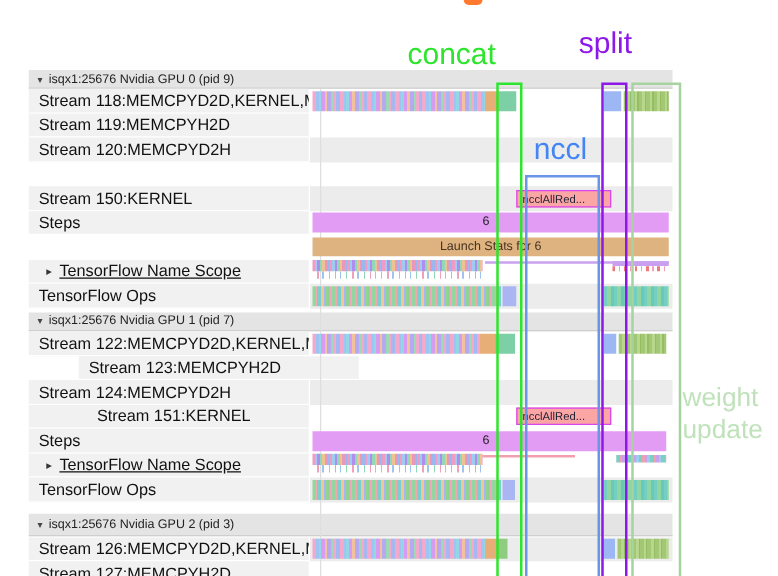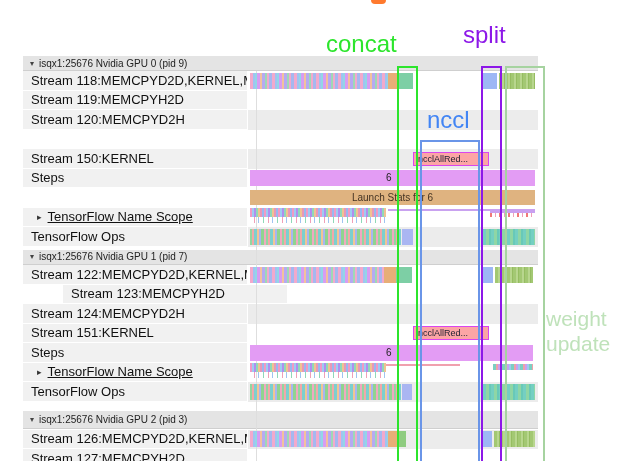--- a/index.html
+++ b/index.html
@@ -89,21 +89,21 @@
     </div>
     <div class="tl" style="left: 248px; top: 265px; width: 290px; height: 19.5px;"></div>
     <div class="lbl" style="left: 23px; top: 284.5px; width: 224px; height: 19.5px; margin-left: 40px;">
       <span class="txt">Stream 123:MEMCPYH2D</span>
     </div>
     <div class="tl" style="left: 248px; top: 284.5px; width: 290px; height: 19.5px;"></div>
     <div class="lbl" style="left: 23px; top: 304px; width: 224px; height: 19.5px;">
       <span class="txt">Stream 124:MEMCPYD2H</span>
     </div>
     <div class="tl shade" style="left: 248px; top: 304px; width: 290px; height: 19.5px;"></div>
-    <div class="lbl" style="left: 23px; top: 323.5px; width: 224px; height: 19.5px;">
+    <div class="lbl" style="left: 23px; top: 323.5px; width: 224px; height: 19.5px; justify-content: center;">
       <span class="txt">Stream 151:KERNEL</span>
     </div>
     <div class="tl" style="left: 248px; top: 323.5px; width: 290px; height: 19.5px;"></div>
     <div class="lbl" style="left: 23px; top: 343px; width: 224px; height: 19.5px;">
       <span class="txt">Steps</span>
     </div>
     <div class="tl" style="left: 248px; top: 343px; width: 290px; height: 19.5px;"></div>
     <div class="lbl expandable" style="left: 23px; top: 362.5px; width: 224px; height: 19.5px;">
       <span class="exp">▸</span>
       <span class="txt">TensorFlow Name Scope</span>

